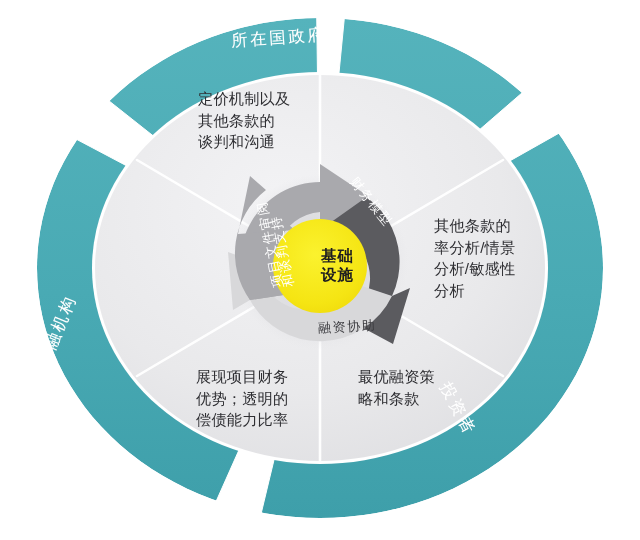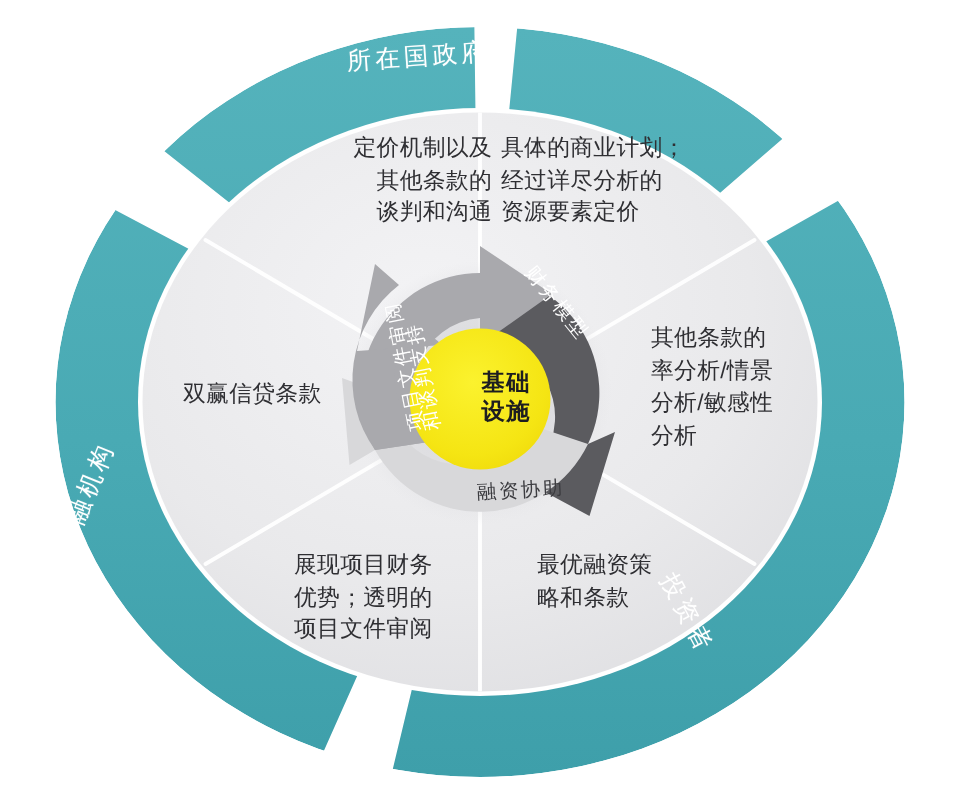--- a/index.html
+++ b/index.html
@@ -176,38 +176,34 @@
 
     <circle cx="320" cy="266" r="47" fill="url(#coreGlow)"></circle>
   </svg>
 
   <div class="ringLabel" style="left:231px;top:27px;transform:rotate(-4deg);">所在国政府</div>
 
   <div class="ringLabel" style="left:19px;top:320px;transform:rotate(-68deg);">金融机构</div>
 
   <div class="ringLabel" style="left:429px;top:398px;transform:rotate(62deg);">投资者</div>
 
-  <div class="quadText" style="left:198px;top:88px;width:130px;text-align:right;">定价机制以及
+  <div class="quadText" style="left:198px;top:88px;width:130px;">定价机制以及
 其他条款的
 谈判和沟通</div>
 
-  <div class="quadText" style="left:334px;top:88px;width:142px;">具体的商业计划；
-经过详尽分析的
-资源要素定价</div>
-
-  <div class="quadText" style="left:122px;top:252px;width:130px;">双赢信贷条款</div>
+
 
   <div class="quadText" style="left:434px;top:215px;width:110px;">其他条款的
 率分析/情景
 分析/敏感性
 分析</div>
 
   <div class="quadText" style="left:196px;top:366px;width:134px;">展现项目财务
 优势；透明的
-项目文件审阅</div>
+偿债能力比率</div>
 
   <div class="quadText" style="left:358px;top:366px;width:112px;">最优融资策
 略和条款</div>
 
   <div class="arrowLabel" style="left:342px;top:193px;transform:rotate(51deg);">财务模型</div>
 
   <div class="arrowLabelDark" style="left:318px;top:318px;transform:rotate(-3deg);">融资协助</div>
 
   <div class="arrowLabel" style="left:226px;top:235px;transform:rotate(-101deg);">项目文件审阅</div>
 

